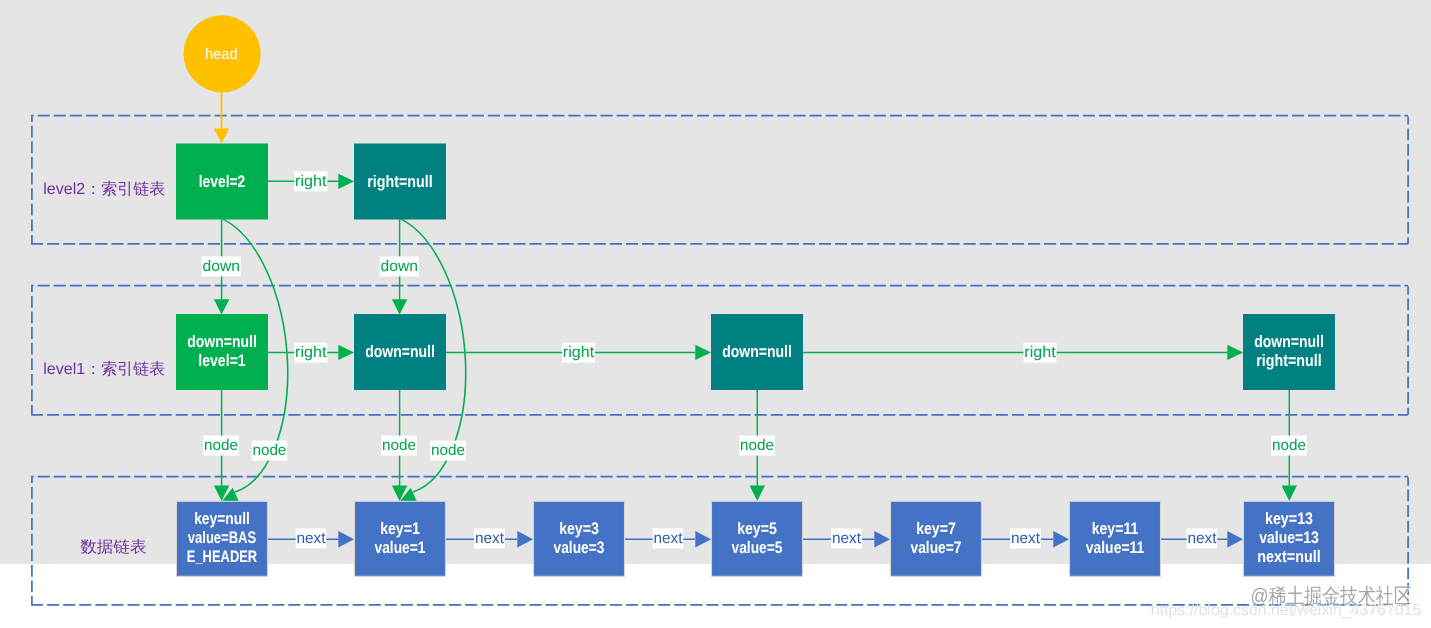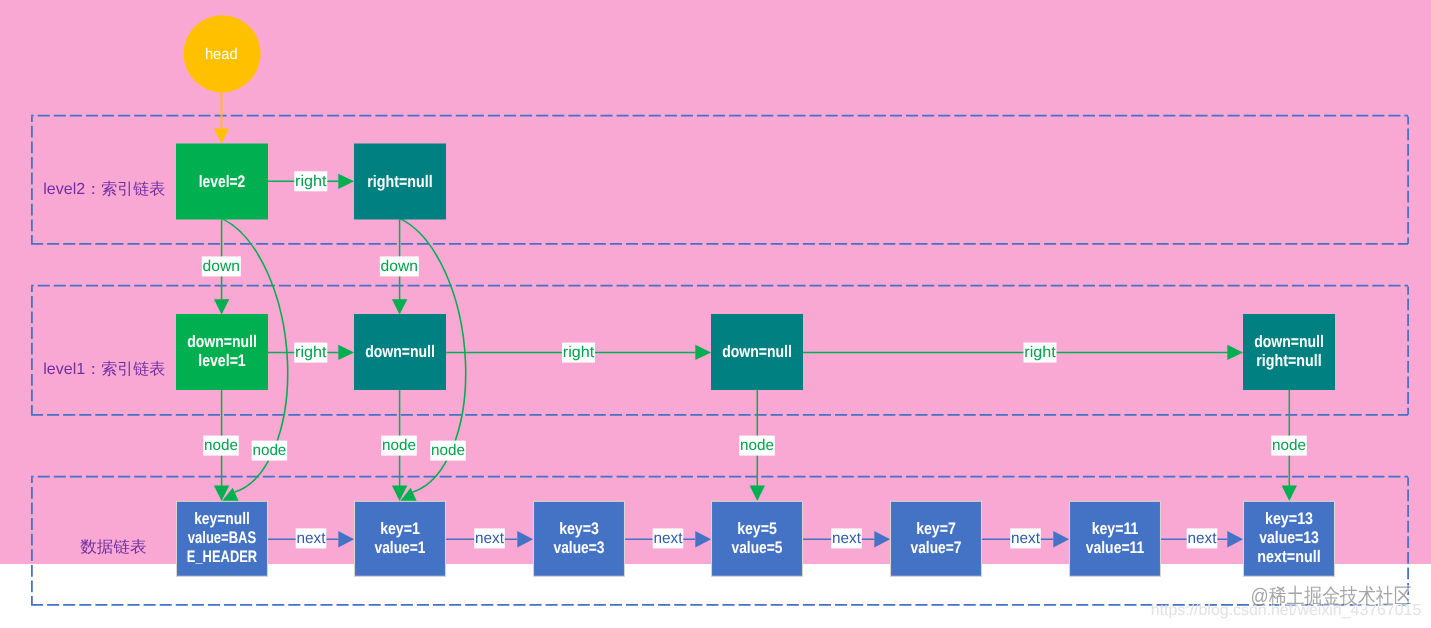--- a/index.html
+++ b/index.html
@@ -1,19 +1,19 @@
 <!DOCTYPE html>
 <html><head>
 <meta charset="utf-8">
 <title>skiplist structure</title>
 <style>
   html,body{margin:0;padding:0;background:#ffffff;}
   body{width:1431px;height:628px;overflow:hidden;
        font-family:"Liberation Sans",sans-serif;}
-  #stage{position:relative;width:1431px;height:564px;background:#f9a8d4;}
+  #stage{position:relative;width:1431px;height:564px;background:#e5e5e5;}
   svg#canvas{transform:translateZ(0);}
   svg#canvas{position:absolute;left:0;top:0;display:block;}
   text{dominant-baseline:alphabetic;-webkit-font-smoothing:antialiased;text-rendering:geometricPrecision;}
   .nodetext{font-family:"Liberation Sans",sans-serif;font-weight:bold;font-size:16.7px;fill:#ffffff;}
   .headtext{font-family:"Liberation Sans",sans-serif;font-weight:normal;font-size:15.5px;fill:#ffffff;}
   .bandlabel{font-family:"Liberation Sans",sans-serif;font-weight:normal;font-size:16px;fill:#7030A0;}
   .elabel-green{font-family:"Liberation Sans",sans-serif;font-weight:normal;font-size:15.5px;fill:#00A34B;}
   .elabel-blue{font-family:"Liberation Sans",sans-serif;font-weight:normal;font-size:15.5px;fill:#2F5CAC;}
   .wm1{font-family:"Liberation Sans",sans-serif;font-size:21px;fill:#6f6f6f;opacity:0.62;
         paint-order:stroke;stroke:#ffffff;stroke-width:2.6;stroke-linejoin:round;}

